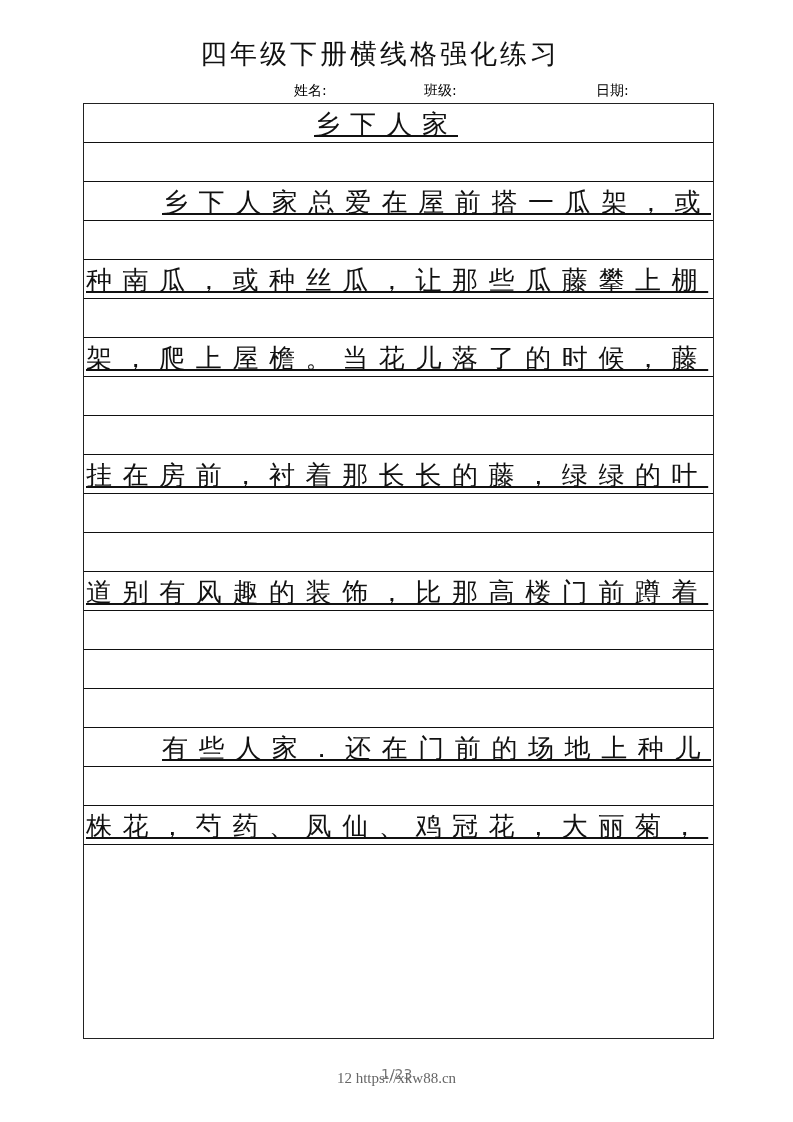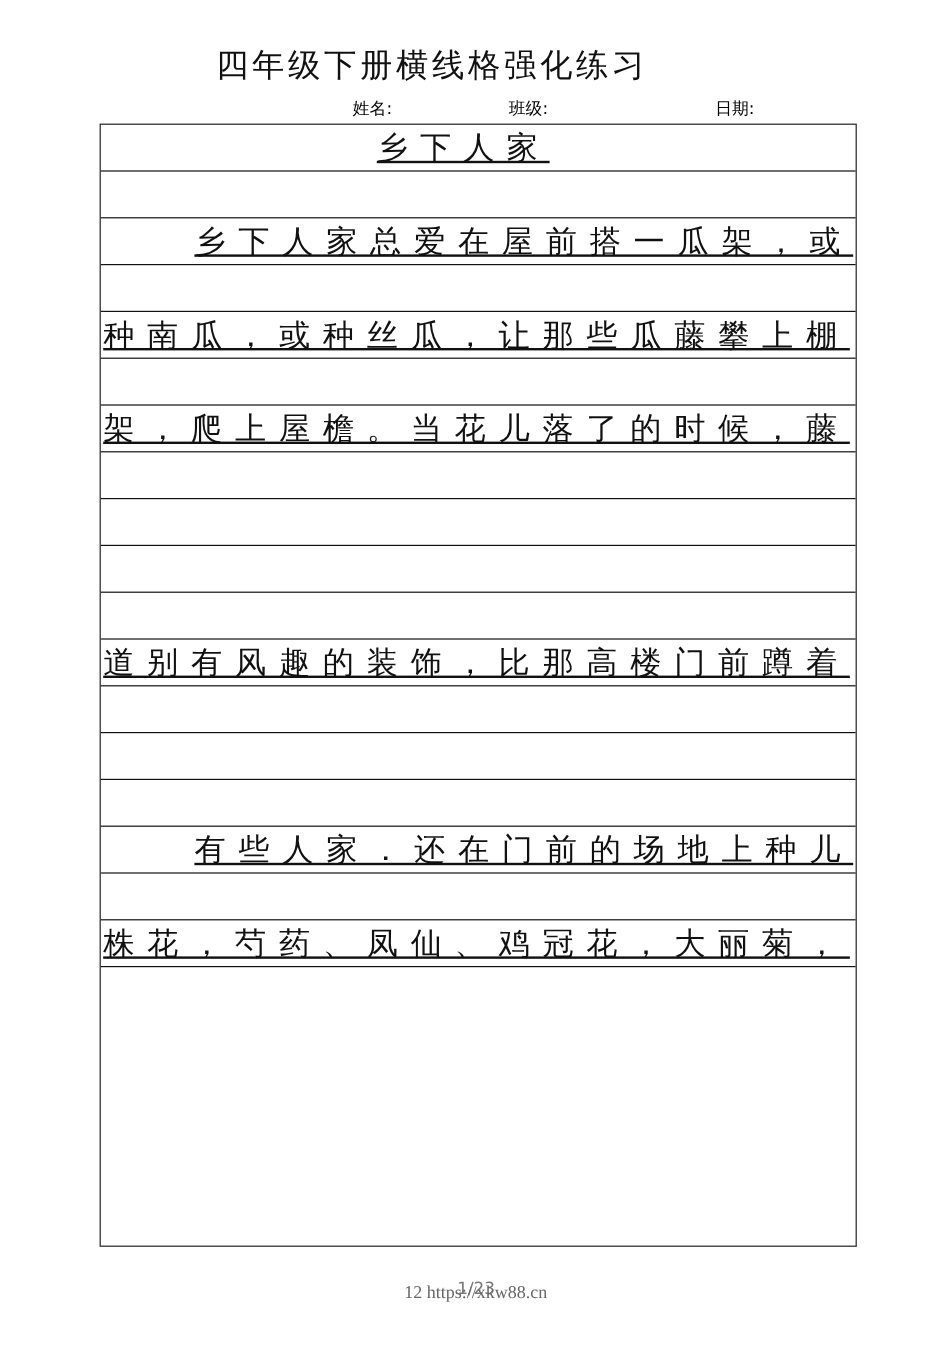--- a/index.html
+++ b/index.html
@@ -1,19 +1,19 @@
 <!DOCTYPE html>
 <html><head>
 <meta charset="utf-8">
 <style>
   html, body { margin: 0; padding: 0; background: #ffffff; }
   body { width: 793px; height: 1122px; position: relative; overflow: hidden;
          font-family: "DejaVu Serif", "Liberation Serif", serif; color: #111; }
   .title { position: absolute; top: 36px; left: 0; width: 720px; text-align: center;
-           font-size: 27px; letter-spacing: 3px; color: #111; }
+           font-size: 27px; letter-spacing: 3px; color: #111; padding-left: 20px; }
   .meta { position: absolute; top: 82px; font-size: 14px; color: #000000;
           font-family: "DejaVu Sans", "Liberation Sans", sans-serif; }
   .meta.name { left: 294px; }
   .meta.class { left: 424px; }
   .meta.date { left: 596px; }
   .grid { position: absolute; left: 83px; top: 103px; width: 631px; height: 936px;
           border: 1.5px solid #222; box-sizing: border-box; }
   .row { height: 39px; box-sizing: border-box; border-bottom: 1.3px solid #111;
          position: relative; overflow: hidden; }
   .row:last-child { border-bottom: none; }
@@ -45,20 +45,23 @@
   <div class="row"></div>
   <div class="row">
       <span class="txt">种南瓜，或种丝瓜，让那些瓜藤攀上棚</span>
     </div>
   <div class="row"></div>
   <div class="row">
       <span class="txt">架，爬上屋檐。当花儿落了的时候，藤</span>
     </div>
   <div class="row"></div>
   <div class="row"></div>
+  <div class="row">
+      <span class="txt">挂在房前，衬着那长长的藤，绿绿的叶</span>
+    </div>
   <div class="row"></div>
   <div class="row"></div>
   <div class="row">
       <span class="txt">道别有风趣的装饰，比那高楼门前蹲着</span>
     </div>
   <div class="row"></div>
   <div class="row"></div>
   <div class="row"></div>
   <div class="row indent">
       <span class="txt">有些人家．还在门前的场地上种儿</span>

